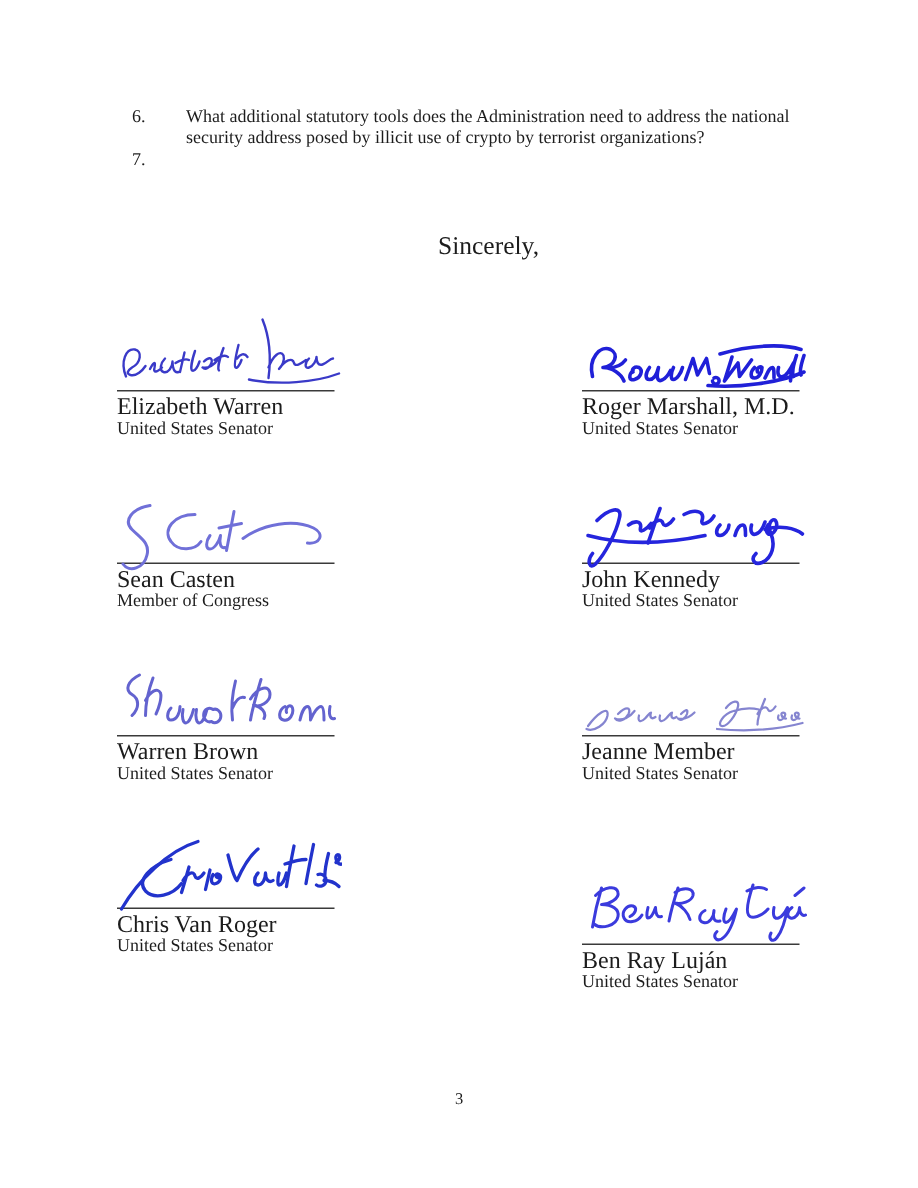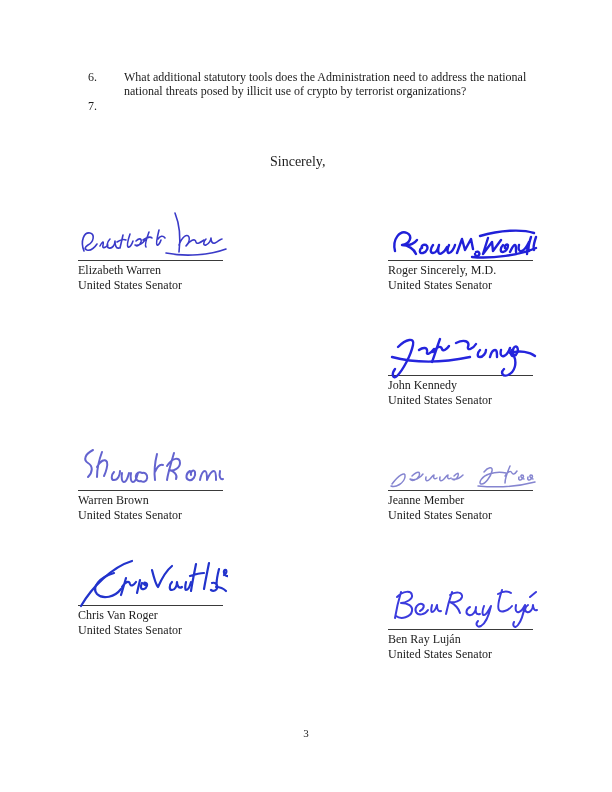--- a/index.html
+++ b/index.html
@@ -19,23 +19,23 @@
     width: 440px;
     font-size: 12px;
     line-height: 14.3px;
   }
   .q-item { display: flex; }
   .q-num { width: 20px; flex: 0 0 20px; }
   .q-lines { flex: 1; margin-left: 16px; }
   .q-line { white-space: nowrap; }
   .sincerely {
     position: absolute;
-    left: 270px;
+    left: 292px;
     top: 154px;
-    font-size: 14px;
+    font-size: 17px;
   }
   .sig-block {
     position: absolute;
     width: 150px;
     height: 36px;
   }
   .sig-svg {
     position: absolute;
     left: 0;
     z-index: 2;
@@ -46,21 +46,21 @@
     top: 0;
     left: 0;
     width: 145px;
     border-top: 1.2px solid #3a3a3a;
     z-index: 1;
   }
   .sig-name {
     position: absolute;
     top: 3px;
     left: 0;
-    font-size: 12px;
+    font-size: 16px;
     white-space: nowrap;
   }
   .sig-title {
     position: absolute;
     top: 18px;
     left: 0;
     font-size: 12px;
     white-space: nowrap;
   }
   .page-number {
@@ -75,21 +75,21 @@
 </head>
 <body>
 
 <div class="page">
 
   <div class="questions">
     <div class="q-item">
       <span class="q-num">6.</span>
       <span class="q-lines">
         <div class="q-line">What additional statutory tools does the Administration need to address the national</div>
-        <div class="q-line">national threats posed by illicit use of crypto by terrorist organizations?</div>
+        <div class="q-line">security address posed by illicit use of crypto by terrorist organizations?</div>
       </span>
     </div>
     <div class="q-item">
       <span class="q-num">7.</span>
       <span class="q-lines">
       </span>
     </div>
   </div>
 
   <div class="sincerely">Sincerely,</div>
@@ -110,24 +110,37 @@
   <div class="sig-block" style="left:388px; top:260px;">
     <svg class="sig-svg" style="top:-43px;" width="150" height="46" viewBox="0 0 150 46">
       <g fill="none" stroke-width="2.4" stroke-linecap="round" stroke-linejoin="round" stroke="#2020d8">
         <path d="M7,34 C4,22 12,13 19,16 C25,19 22,27 14,28 C20,28 26,32 28,37 M14,28 c7,1 12,-1 15,-5"></path>
         <path d="M34,30 c-3,3 -3,7 1,6 c4,-1 6,-6 3,-8 c-3,-1 -5,1 -4,3 M45,28 c-3,4 -3,8 0,8 c3,0 5,-4 6,-8 c-2,8 0,10 3,8 c2,-1 4,-4 5,-6 M61,28 c-2,4 -2,8 0,8 c2,0 5,-4 6,-8 M69,36 l5,-14 l3,11 l6,-11 l2,10 M88,35 a2.2,2.2 0 1,1 -1,2"></path>
         <path d="M100,21 l-5,16 M95,37 l9,-12 l1,9 l8,-11 M115,28 c-3,3 -3,7 0,7 c3,0 5,-4 5,-7 c-1,-1 -4,0 -3,3 M122,35 c2,-4 3,-7 5,-7 c1,0 1,3 1,7 M131,28 c-1,4 0,7 3,6 c3,-1 5,-5 7,-9 c-2,6 -2,10 -2,12 M143,20 c-2,6 -3,12 -2,14 M148,20 c-2,6 -3,11 -2,13"></path>
         <path d="M84,40 C104,42 132,38 148,31 M92,19 C112,13 134,12 146,16"></path>
       </g>
     </svg>
     <div class="sig-line"></div>
-    <div class="sig-name">Roger Sincerely, M.D.</div>
-    <div class="sig-title">United States Senator</div>
-  </div>
-
+    <div class="sig-name">Roger Marshall, M.D.</div>
+    <div class="sig-title">United States Senator</div>
+  </div>
+
+  <div class="sig-block" style="left:78px; top:375px;">
+    <svg class="sig-svg" style="top:-44px;" width="150" height="56" viewBox="0 0 150 56">
+      <g fill="none" stroke-width="2" stroke-linecap="round" stroke-linejoin="round" stroke="#7070d8">
+        <path d="M22,6 C10,8 4,16 10,22 C16,28 22,31 20,39 C18,48 8,51 4,45"></path>
+        <path d="M52,12 C38,12 30,22 36,30 C41,37 52,36 56,30"></path>
+        <path d="M62,26 c-3,4 -3,9 0,9 c3,0 6,-5 7,-9 c-1,5 0,9 3,8 M78,10 l-5,26 M68,21 l15,-3"></path>
+        <path d="M84,28 C98,18 118,15 131,21 C139,25 135,32 127,31"></path>
+      </g>
+    </svg>
+    <div class="sig-line"></div>
+    <div class="sig-name">Sean Casten</div>
+    <div class="sig-title">Member of Congress</div>
+  </div>
 
   <div class="sig-block" style="left:388px; top:375px;">
     <svg class="sig-svg" style="top:-46px;" width="150" height="60" viewBox="0 0 150 60">
       <g fill="none" stroke-width="2.4" stroke-linecap="round" stroke-linejoin="round" stroke="#2525dd">
         <path d="M10,18 C18,10 27,8 25,16 C23,26 15,41 9,47 C5,51 3,45 7,40"></path>
         <path d="M4,28 C30,35 58,33 82,28"></path>
         <path d="M31,21 c4,-3 9,-3 8,2 c-1,4 4,1 7,-3 M52,10 c-3,8 -6,18 -8,23 M45,23 c3,-5 8,-7 9,-3 c1,3 5,0 7,-3"></path>
         <path d="M68,14 c8,-4 14,-2 12,4 c-1,4 5,2 8,-3 M92,21 c-3,3 -3,7 0,7 c3,0 6,-4 6,-7 M102,28 c1,-4 3,-7 5,-7 c2,0 2,3 2,7 M113,21 c-1,4 0,7 3,6 c3,-1 5,-5 6,-8 M124,21 c-2,3 -1,7 2,6 c3,-1 5,-6 3,-9 c-2,-2 -6,2 -3,9 c3,7 1,16 -6,19 c-5,2 -8,-2 -4,-6"></path>
         <path d="M122,24 C132,21 142,23 147,27"></path>
       </g>

